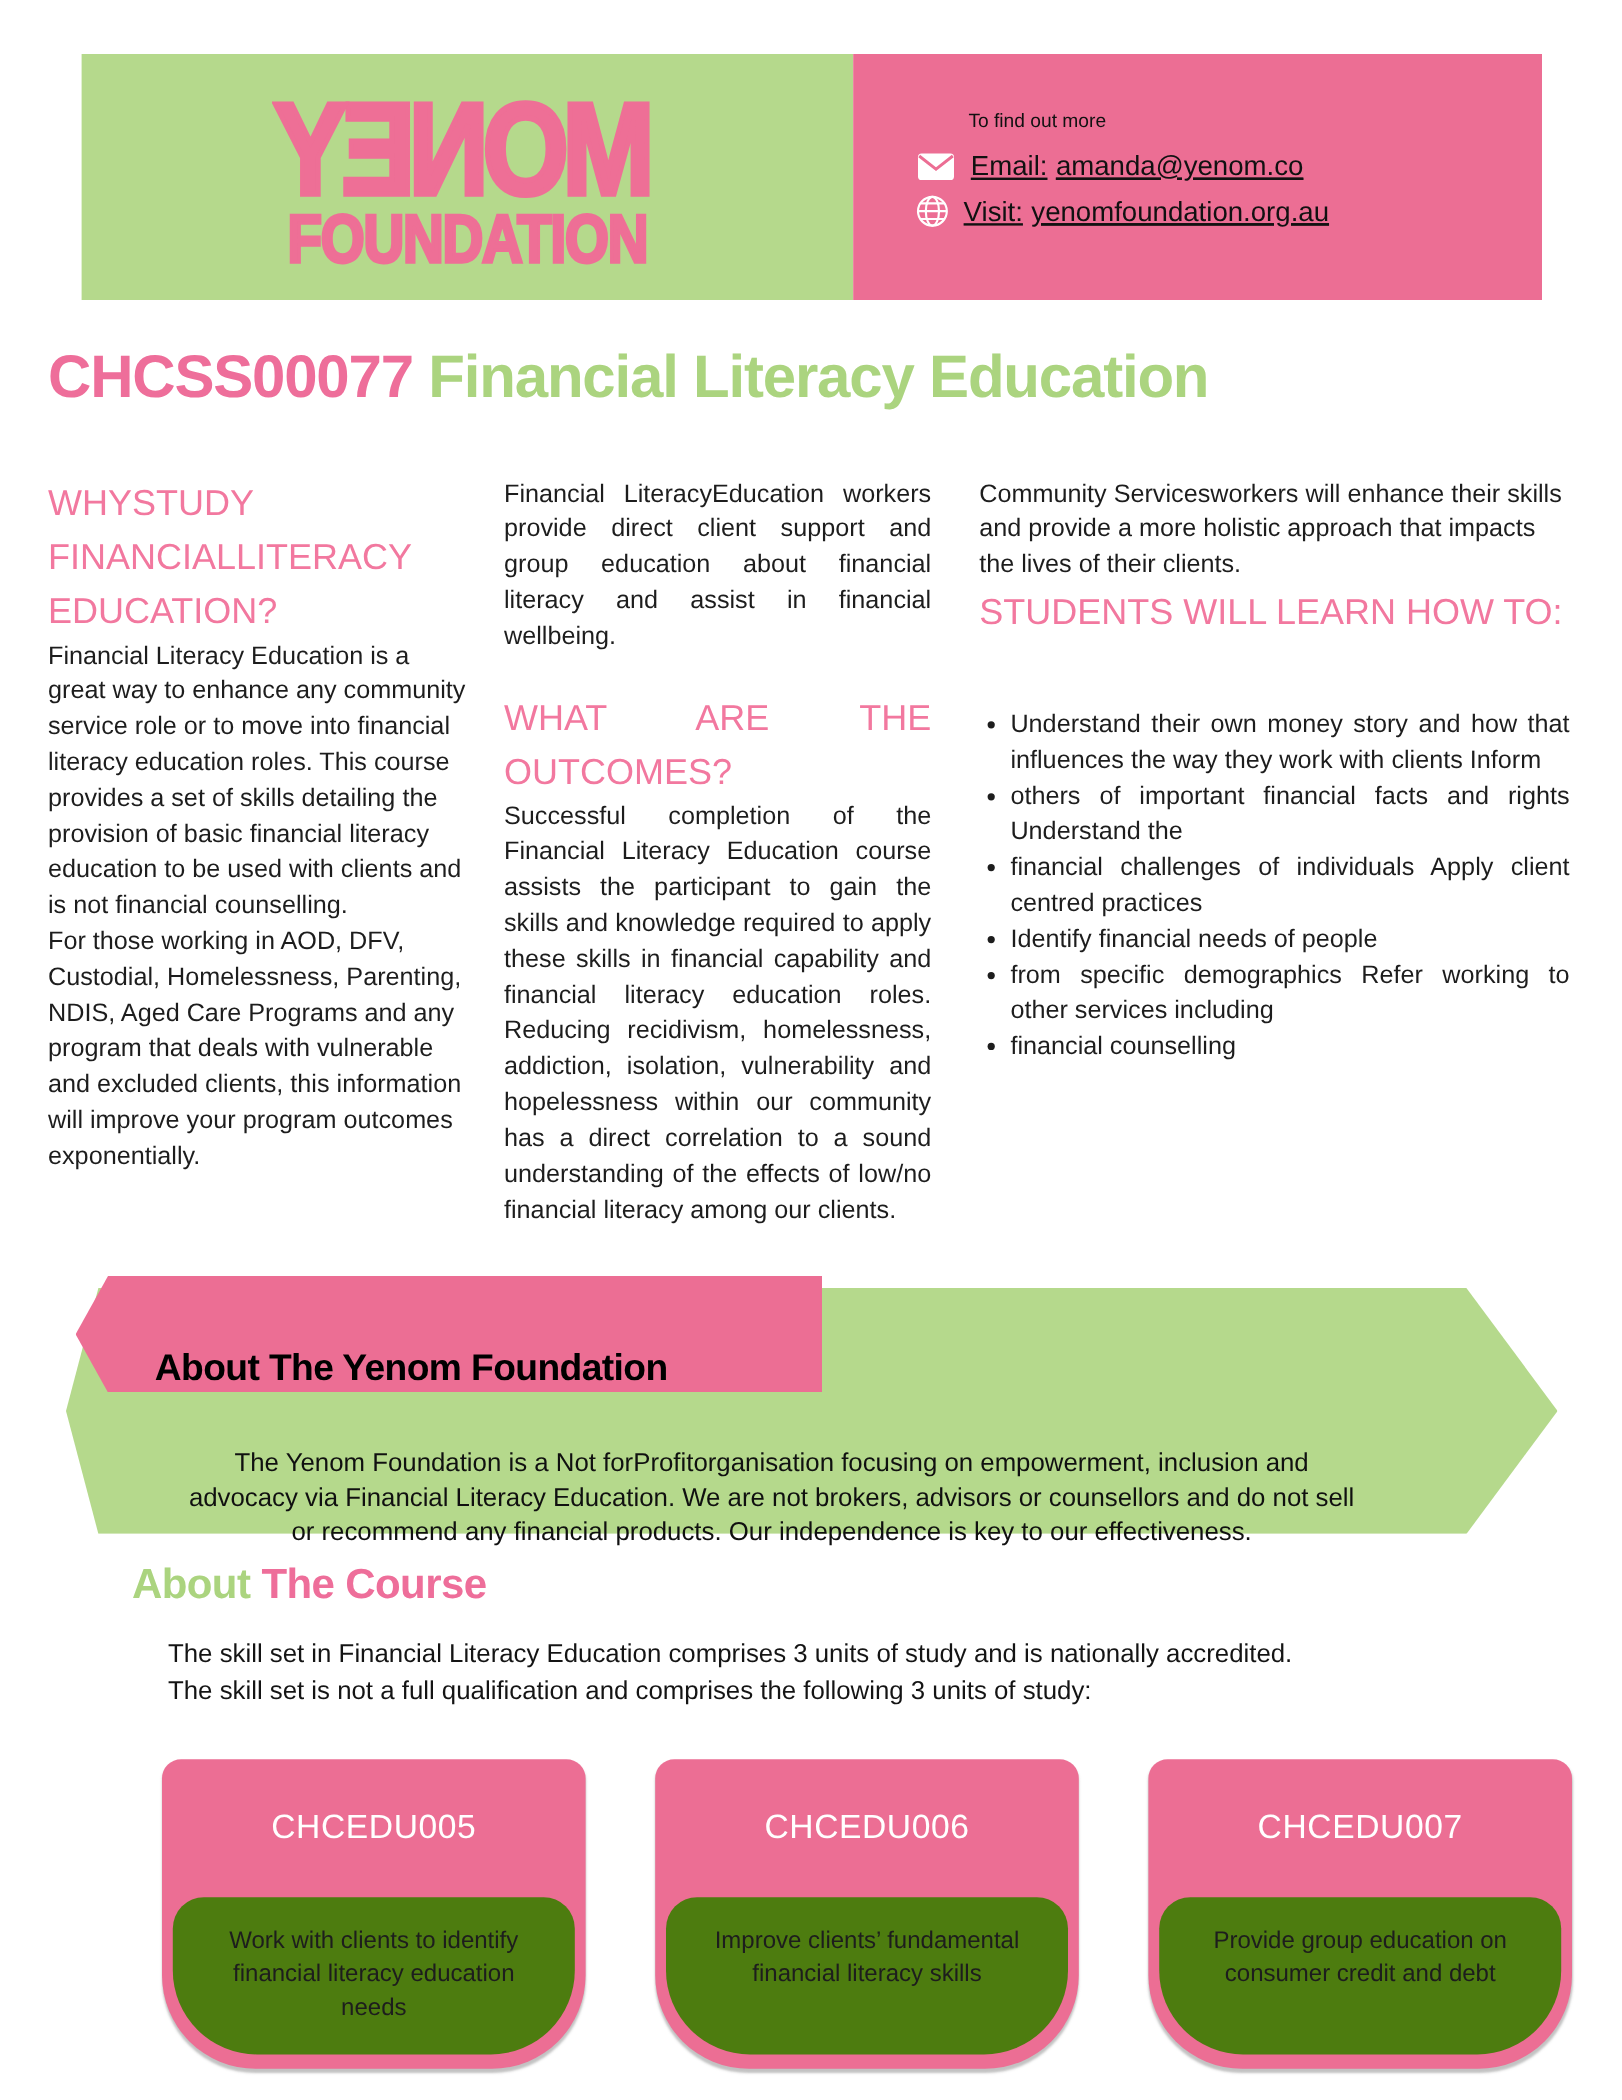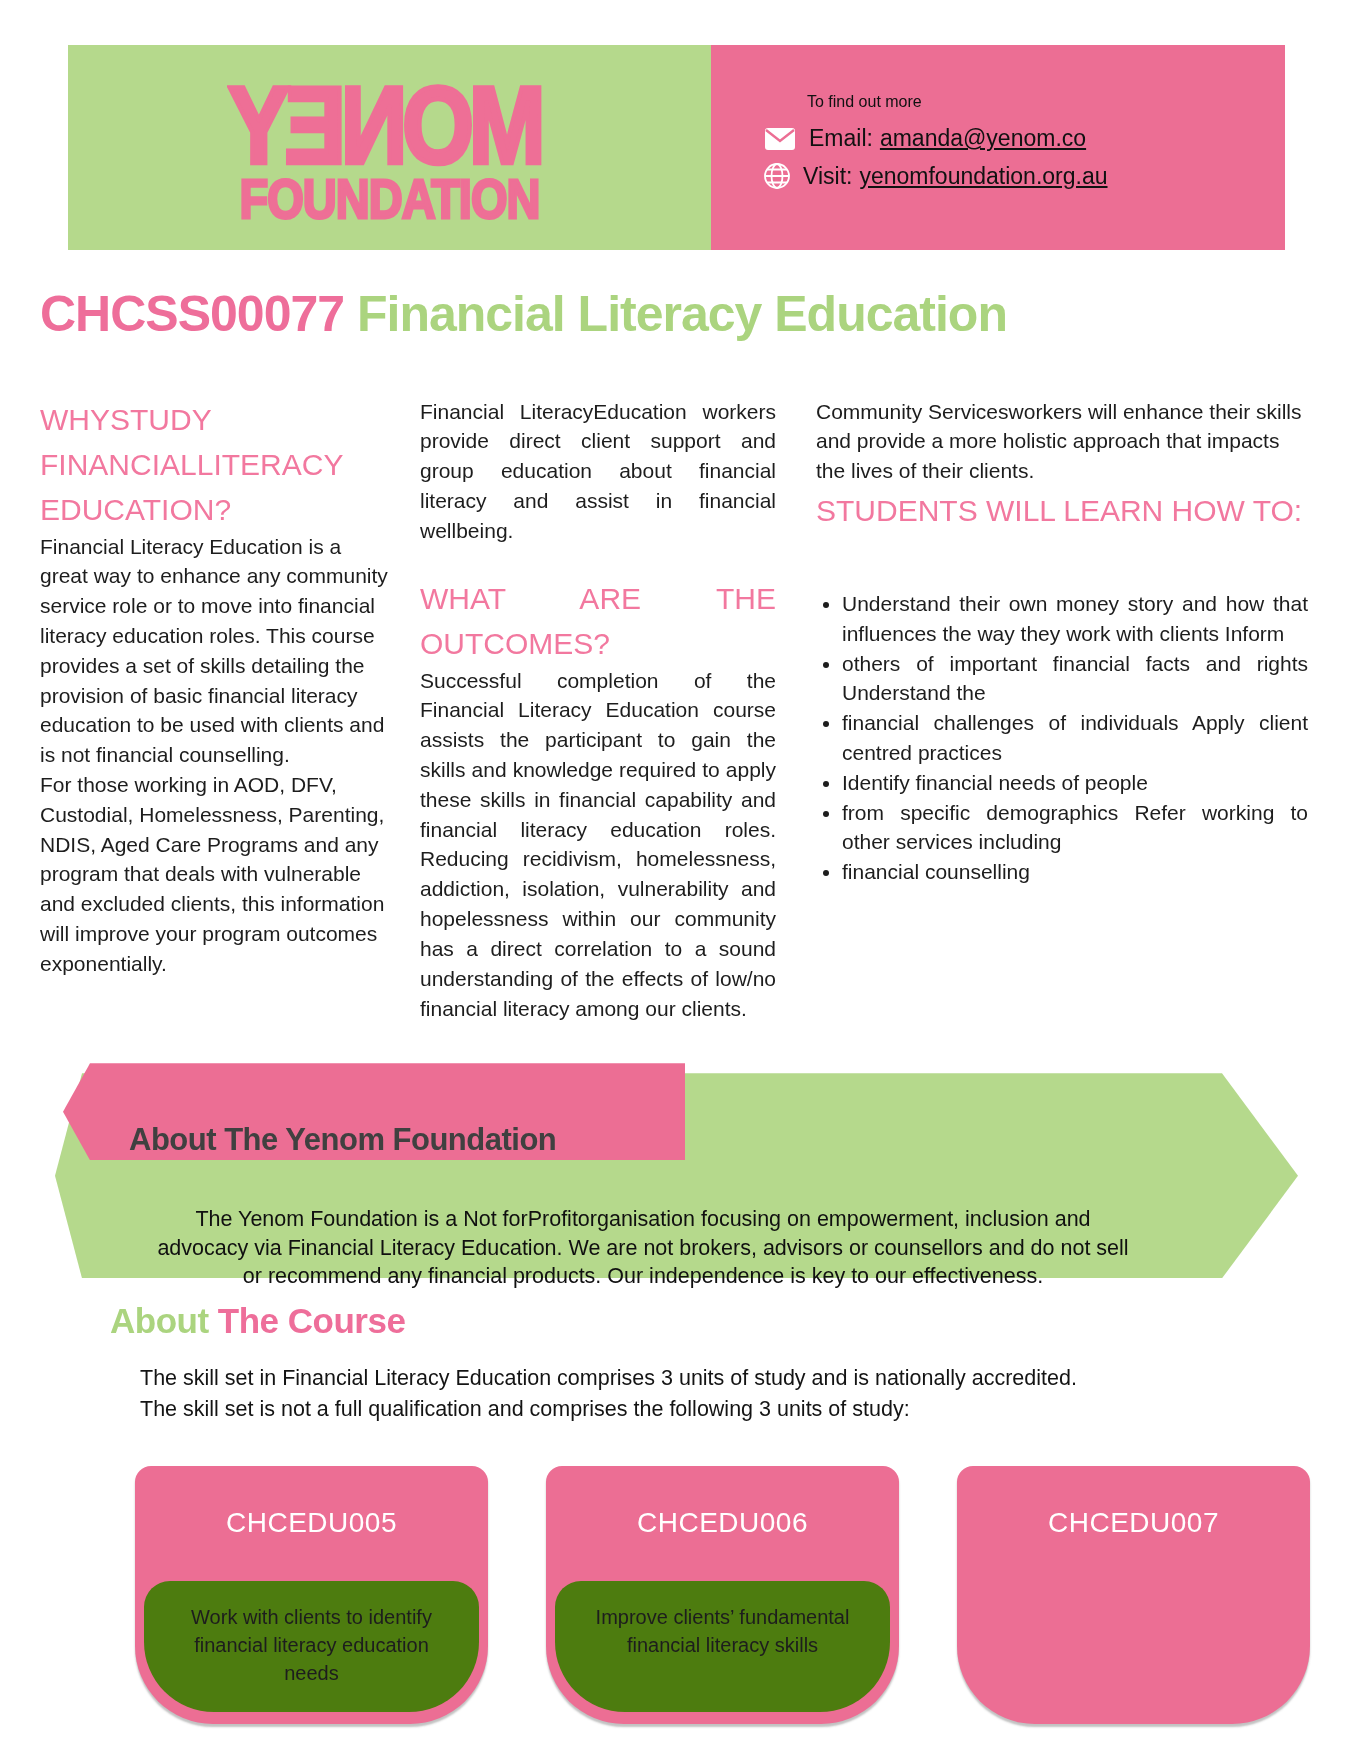--- a/index.html
+++ b/index.html
@@ -20,21 +20,21 @@
     font-size:92px; font-weight:800; letter-spacing:-5px;
     color:#ee6f96; -webkit-text-stroke:4px #ee6f96;
   }
   .logo-foundation {
     display:block; transform:scaleY(1.2); margin-top:4px;
     font-size:47px; font-weight:800; letter-spacing:-1px;
     color:#ee6f96; -webkit-text-stroke:2.5px #ee6f96;
   }
 
   .contact-title { font-size:16px; color:#111; margin:0 0 14px 44px; }
-  .contact-row { display:flex; align-items:center; margin:0 0 10px 0; font-size:23px; color:#111; }
+  .contact-row { display:flex; align-items:center; margin:0 0 10px 0; font-size:23px; color:#111;text-decoration:underline; }
   .contact-row .cicon { width:34px; height:26px; margin-right:12px; flex:0 0 auto; }
   .contact-row a { color:#111; text-decoration:underline; }
   .contact-label { margin-right:7px; }
 
   
   .main-title { margin:38px 0 0 40px; font-size:50px; font-weight:800; line-height:1.05; letter-spacing:-1px; }
   .main-title .t-pink  { color:#ee6e9a; }
   .main-title .t-green { color:#abd47f; }
 
   
@@ -54,21 +54,21 @@
   .green-ribbon {
     position:absolute; left:55px; top:10px; width:1243px; height:205px; background:#b5d98c;
     clip-path:polygon(27px 0, calc(100% - 76px) 0, 100% 50%, calc(100% - 76px) 100%, 27px 100%, 0 50%);
     z-index:1;
   }
   .pink-ribbon {
     position:absolute; left:63px; top:0; width:622px; height:97px; background:#ec6e94;
     clip-path:polygon(27px 0, 100% 0, 100% 100%, 27px 100%, 0 50%);
     z-index:2; display:flex; align-items:flex-end; box-sizing:border-box; padding:0 0 2px 66px;
   }
-  .pink-ribbon h2 { margin:0; color:#404040; font-size:31px; font-weight:800; letter-spacing:-0.5px; }
+  .pink-ribbon h2 { margin:0; color:#000000; font-size:31px; font-weight:800; letter-spacing:-0.5px; }
   .ribbon-text {
     position:absolute; z-index:3; top:120px; left:148px; width:990px;
     text-align:center; font-size:21.5px; line-height:1.34; color:#101010;
   }
 
   
   .course-title { margin:12px 0 0 110px; font-size:35px; font-weight:800; letter-spacing:-0.5px; }
   .course-title .t-green { color:#abd47f; }
   .course-title .t-pink  { color:#ee6e9a; }
   .course-intro { margin:22px 0 0 140px; font-size:21.5px; line-height:1.45; color:#141414; }
@@ -177,16 +177,17 @@
     <div class="card">
       <div class="card-header">CHCEDU005</div>
       <div class="card-body">Work with clients to identify financial literacy education needs</div>
     </div>
     <div class="card">
       <div class="card-header">CHCEDU006</div>
       <div class="card-body">Improve clients’ fundamental financial literacy skills</div>
     </div>
     <div class="card">
       <div class="card-header">CHCEDU007</div>
+      <div class="card-body">Provide group education on consumer credit and debt</div>
     </div>
   </div>
 
 </div>
 
 </body></html>

